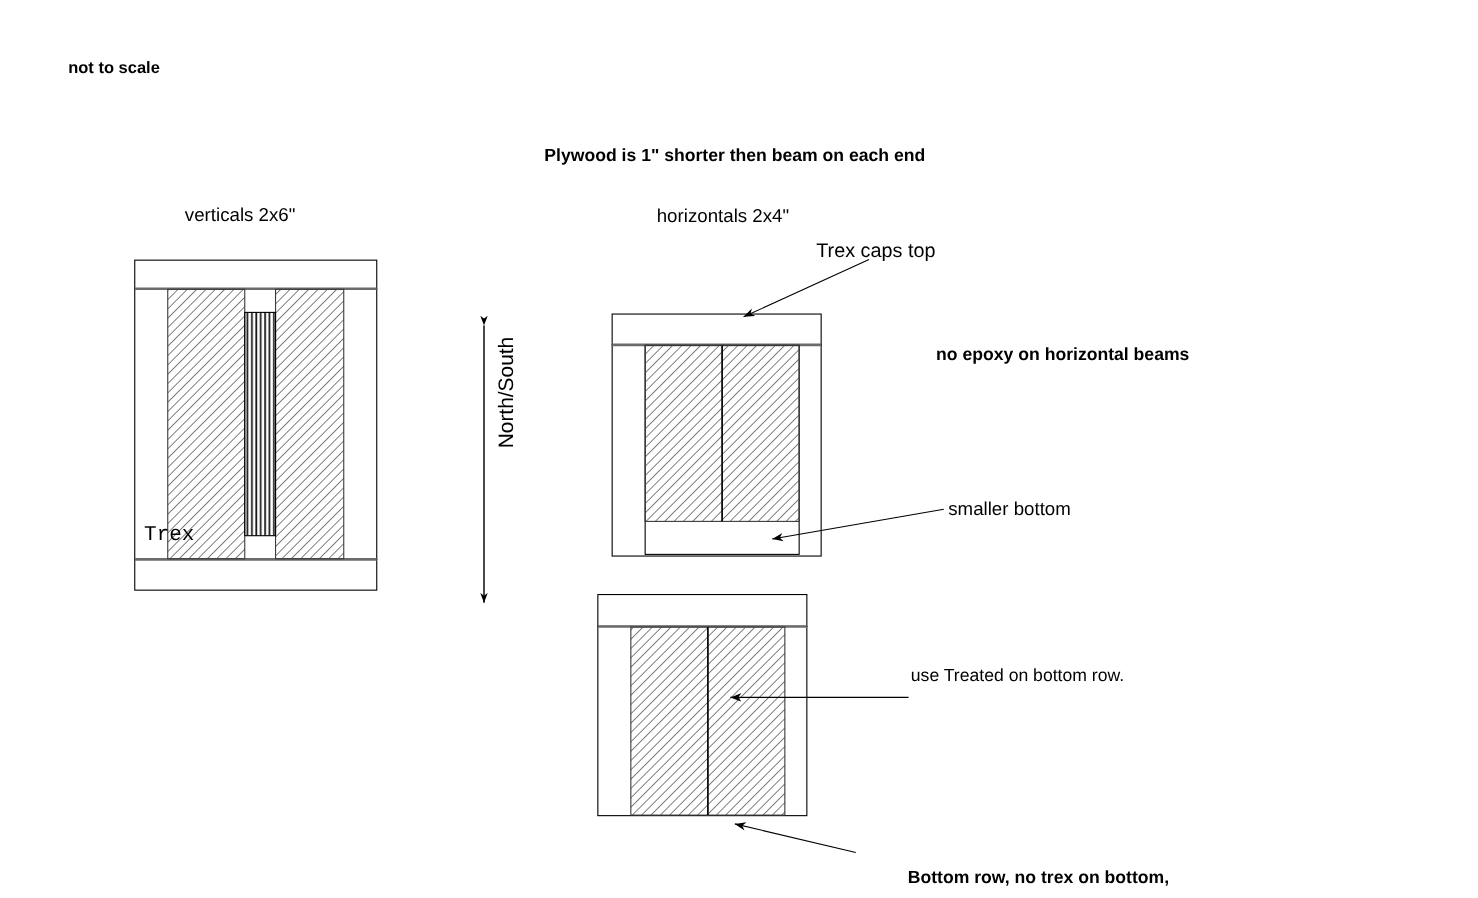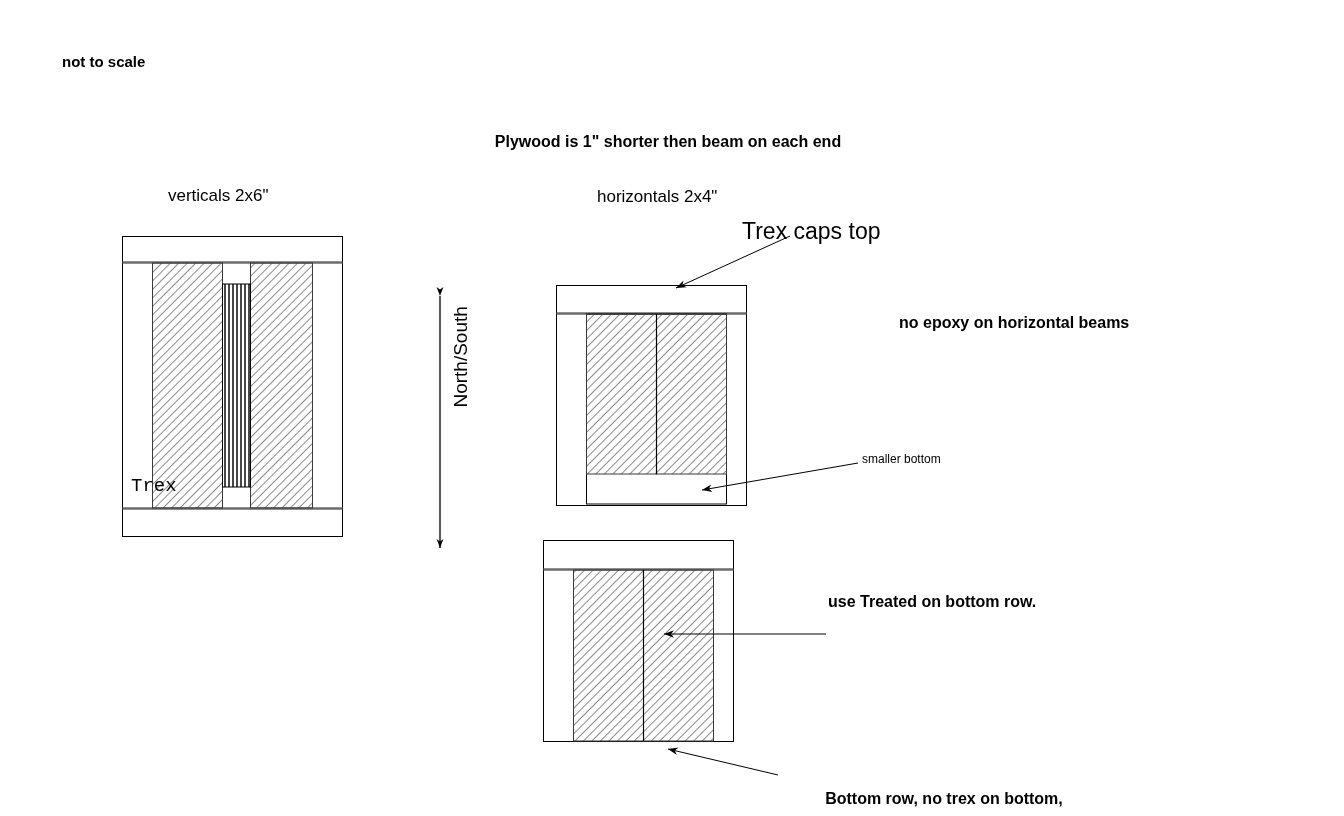--- a/index.html
+++ b/index.html
@@ -44,45 +44,44 @@
     font-size: 17px;
     font-weight: normal;
   }
   .t-horizontals {
     left: 597px; top: 186px;
     font-size: 17px;
     font-weight: normal;
   }
   .t-trex-caps {
     left: 742px; top: 217px;
-    font-size: 23px;
+    font-size: 18px;
     font-weight: normal;
   }
   .t-trex {
     left: 131px; top: 475px;
     font-size: 19px;
     font-weight: normal;
     font-family: Liberation Mono, monospace;
   }
   .t-no-epoxy {
     left: 851px; top: 313px;
     font-size: 16px;
     font-weight: bold;
-    margin-left: 48px;
   }
   .t-smaller-bottom {
     left: 862px; top: 452px;
-    font-size: 12px;
+    font-size: 17px;
     font-weight: normal;
     text-align: right;
   }
   .t-use-treated {
-    left: 828px; top: 592px;
-    font-size: 16px;
-    font-weight: bold;
+    left: 828px; top: 605px;
+    font-size: 16px;
+    font-weight: normal;
   }
   .t-bottom-row {
     left: 782px; top: 749px;
     width: 324px;
     text-align: center;
     font-size: 16px;
     font-weight: bold;
   }
   .t-northsouth {
     left: 401px; top: 345px;

